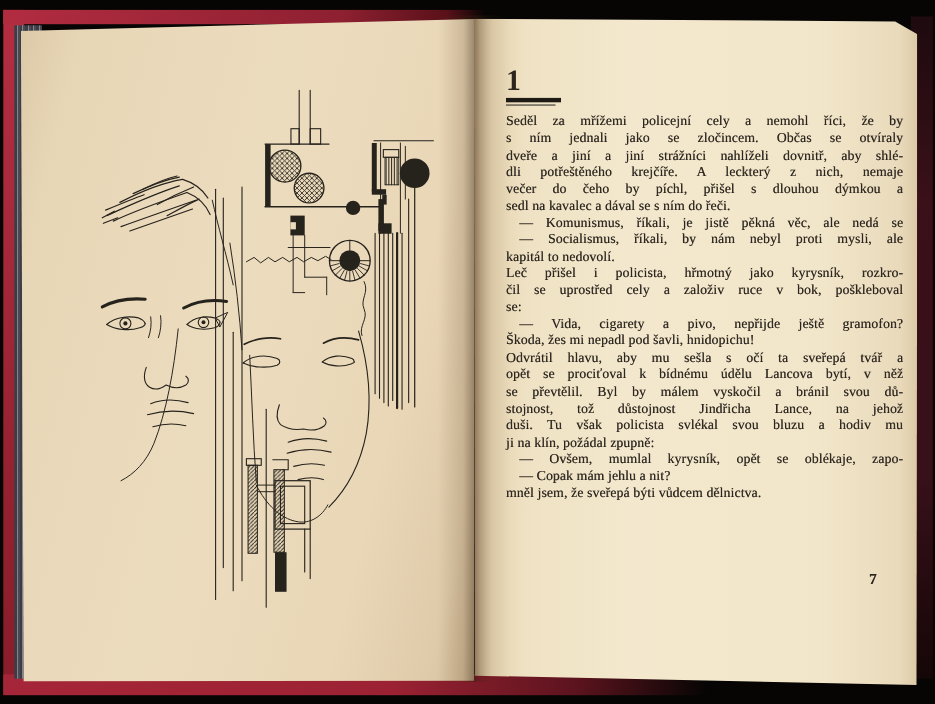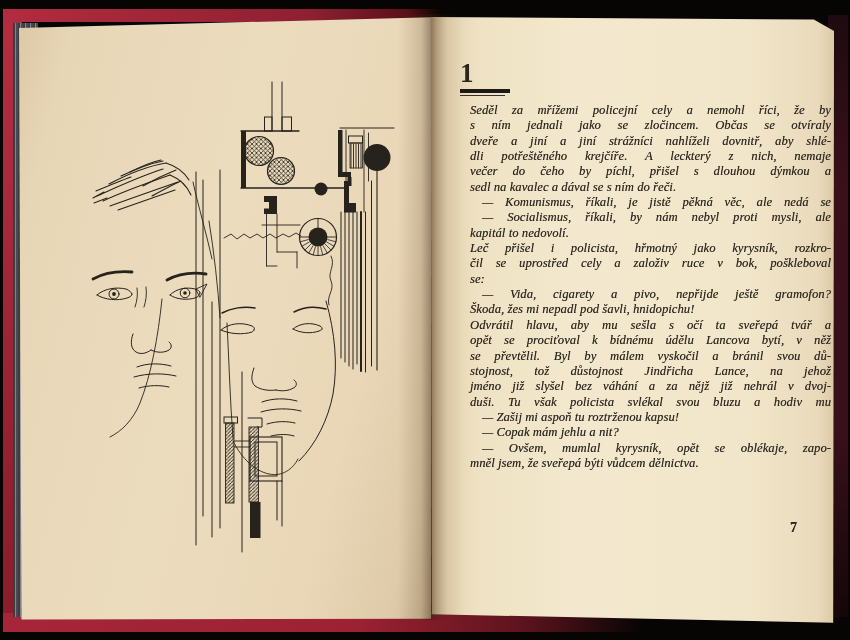--- a/index.html
+++ b/index.html
@@ -26,21 +26,21 @@
     clip-path:polygon(0.2% 0.5%,95% 0.9%,100% 2.8%,99.8% 99.8%,0.4% 98.4%);
     background:linear-gradient(to right,#cdb58f 0%,#e2d0ac 3%,#efe2c4 12%,var(--right_page_cream,#f3e8cd) 35%,#f2e6ca 78%,#e9dabb 96%,#dccaa6 100%);}
   .gutter{left:398px;top:14px;width:66px;height:606px;pointer-events:none;
     background:linear-gradient(to right,rgba(80,50,20,0) 0%,rgba(80,50,20,.18) 35%,rgba(48,27,10,.42) 50%,rgba(60,35,15,.26) 58%,rgba(80,50,20,.07) 75%,rgba(80,50,20,0) 100%);}
   .illu{left:0;top:0;width:850px;height:640px;pointer-events:none;}
   
   .chapter{left:460px;top:60px;}
   .chapter-num{font-weight:bold;font-size:27px;line-height:26px;color:var(--ink,#2b251e);letter-spacing:1px;}
   .chapter-rule{width:50px;height:4px;background:#1d1a15;margin-top:3px;position:relative;}
   .chapter-rule::after{content:"";position:absolute;left:0;right:5px;top:6px;height:1px;background:#35302a;}
-  .text-block{left:470px;top:103px;width:361px;font-style:italic;}
+  .text-block{left:460px;top:103px;width:361px;}
   .line{font-size:12.5px;line-height:15.35px;color:var(--ink,#2b251e);
         text-align:justify;text-align-last:justify;letter-spacing:.1px;
         text-shadow:.25px 0 0 rgba(43,37,30,.6);white-space:nowrap;}
   .line.end{text-align-last:left;white-space:normal;}
   .line.indent{text-indent:12px;}
   .page-num{left:460px;top:520px;width:361px;text-align:right;padding-right:24px;
         font-weight:bold;font-size:14px;color:var(--ink,#2b251e);text-shadow:.25px 0 0 rgba(43,37,30,.6);}
   .ink{fill:var(--illustration_ink,#26221c);}
 </style>
 </head>
@@ -200,22 +200,21 @@
       <div class="line end">kapitál to nedovolí.</div>
       <div class="line">Leč přišel i policista, hřmotný jako kyrysník, rozkro-</div>
       <div class="line">čil se uprostřed cely a založiv ruce v bok, poškleboval</div>
       <div class="line end">se:</div>
       <div class="line indent">— Vida, cigarety a pivo, nepřijde ještě gramofon?</div>
       <div class="line end">Škoda, žes mi nepadl pod šavli, hnidopichu!</div>
       <div class="line">Odvrátil hlavu, aby mu sešla s očí ta sveřepá tvář a</div>
       <div class="line">opět se prociťoval k bídnému údělu Lancova bytí, v něž</div>
       <div class="line">se převtělil. Byl by málem vyskočil a bránil svou dů-</div>
       <div class="line">stojnost, tož důstojnost Jindřicha Lance, na jehož</div>
-      <div class="line">jméno již slyšel bez váhání a za nějž již nehrál v dvoj-</div>
       <div class="line">duši. Tu však policista svlékal svou bluzu a hodiv mu</div>
-      <div class="line indent end">— Zašij mi aspoň tu roztrženou kapsu!</div>
+      <div class="line end">ji na klín, požádal zpupně:</div>
+      <div class="line indent">— Ovšem, mumlal kyrysník, opět se oblékaje, zapo-</div>
       <div class="line indent end">— Copak mám jehlu a nit?</div>
-      <div class="line indent">— Ovšem, mumlal kyrysník, opět se oblékaje, zapo-</div>
       <div class="line end">mněl jsem, že sveřepá býti vůdcem dělnictva.</div>
     </div>
 
   <div class="abs page-num">7</div>
 </div>
 
 </body></html>

